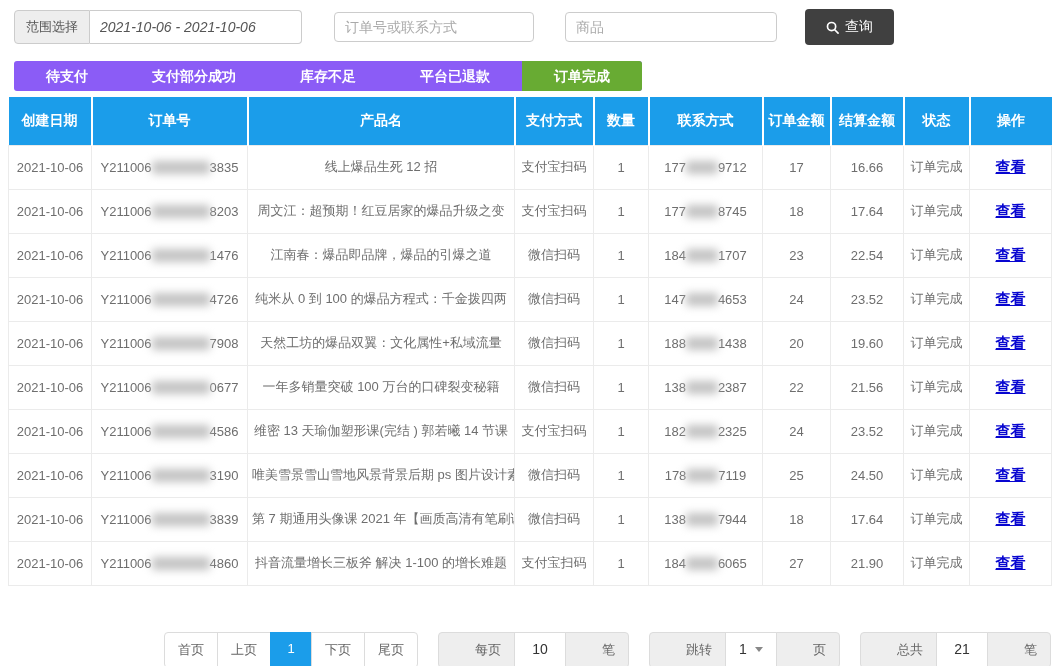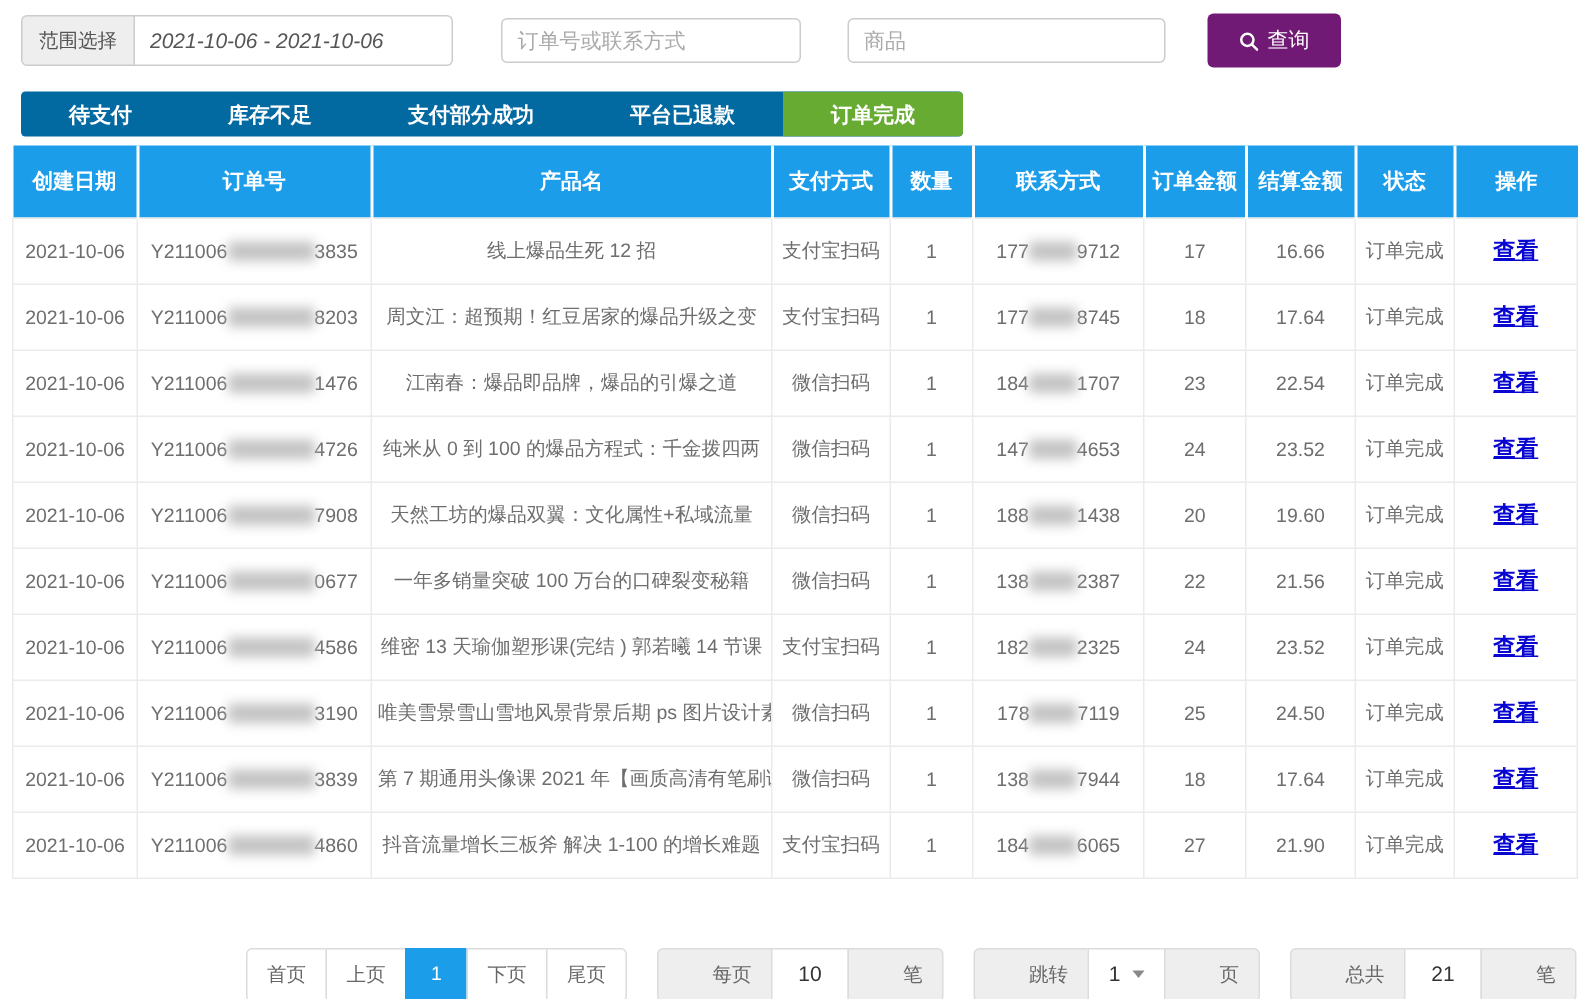--- a/index.html
+++ b/index.html
@@ -10,26 +10,26 @@
   .toolbar { display:flex; align-items:center; padding:9px 0 0 14px; }
   .input-group { display:flex; align-items:stretch; }
   .addon { background:#eeeeee; border:1px solid #cccccc; color:#555;
     font-size:13px; padding:7px 11px; white-space:nowrap; border-radius:4px 0 0 4px; }
   .tb-input { border:1px solid #cccccc; font-size:14px; color:#555; padding:6px 10px;
     outline:none; border-radius:4px; }
   .tb-input::placeholder { color:#aaa; }
   .date-input { width:212px; border-left:none; border-radius:0 4px 4px 0;font-style:italic; }
   .order-input { width:200px; margin-left:32px; }
   .product-input { width:212px; margin-left:31px; }
-  .search-btn { margin-left:28px; background:#701a75; color:#fff; border:none;
+  .search-btn { margin-left:28px; background:#404040; color:#fff; border:none;
     border-radius:4px; font-size:14px; padding:9px 21px; cursor:pointer;
     display:flex; align-items:center; gap:6px; }
 
   
-  .tab-bar { display:inline-flex; margin:16px 0 0 14px; background:#0369a1;
+  .tab-bar { display:inline-flex; margin:16px 0 0 14px; background:#8b5cf6;
     border-radius:3px; overflow:hidden; }
   .tab { color:#fff; font-size:14px; font-weight:bold; height:30px; line-height:30px;
     padding:0 32px; cursor:pointer; white-space:nowrap; }
   .tab.active { background:#68ab33; }
 
   
   table { border-collapse:collapse; table-layout:fixed; width:1043px; margin:6px 8px 0; }
   th { background:#1b9dea; color:#fff; font-size:14px; font-weight:bold;
     height:48px; text-align:center; }
   th + th { border-left:2px solid #fff; }
@@ -77,22 +77,22 @@
           <line x1="9.4" y1="9.4" x2="13" y2="13" stroke="#fff" stroke-width="1.8" stroke-linecap="round"></line>
         </svg>
     </span>
     <span>查询</span>
   </button>
 </div>
 
 
 <div class="tab-bar">
   <div class="tab">待支付</div>
+  <div class="tab">支付部分成功</div>
   <div class="tab">库存不足</div>
-  <div class="tab">支付部分成功</div>
   <div class="tab">平台已退款</div>
   <div class="tab active">订单完成</div>
 </div>
 
 
 <table>
   <colgroup>
     <col style="width:83px">
       <col style="width:156px">
       <col style="width:267px">

